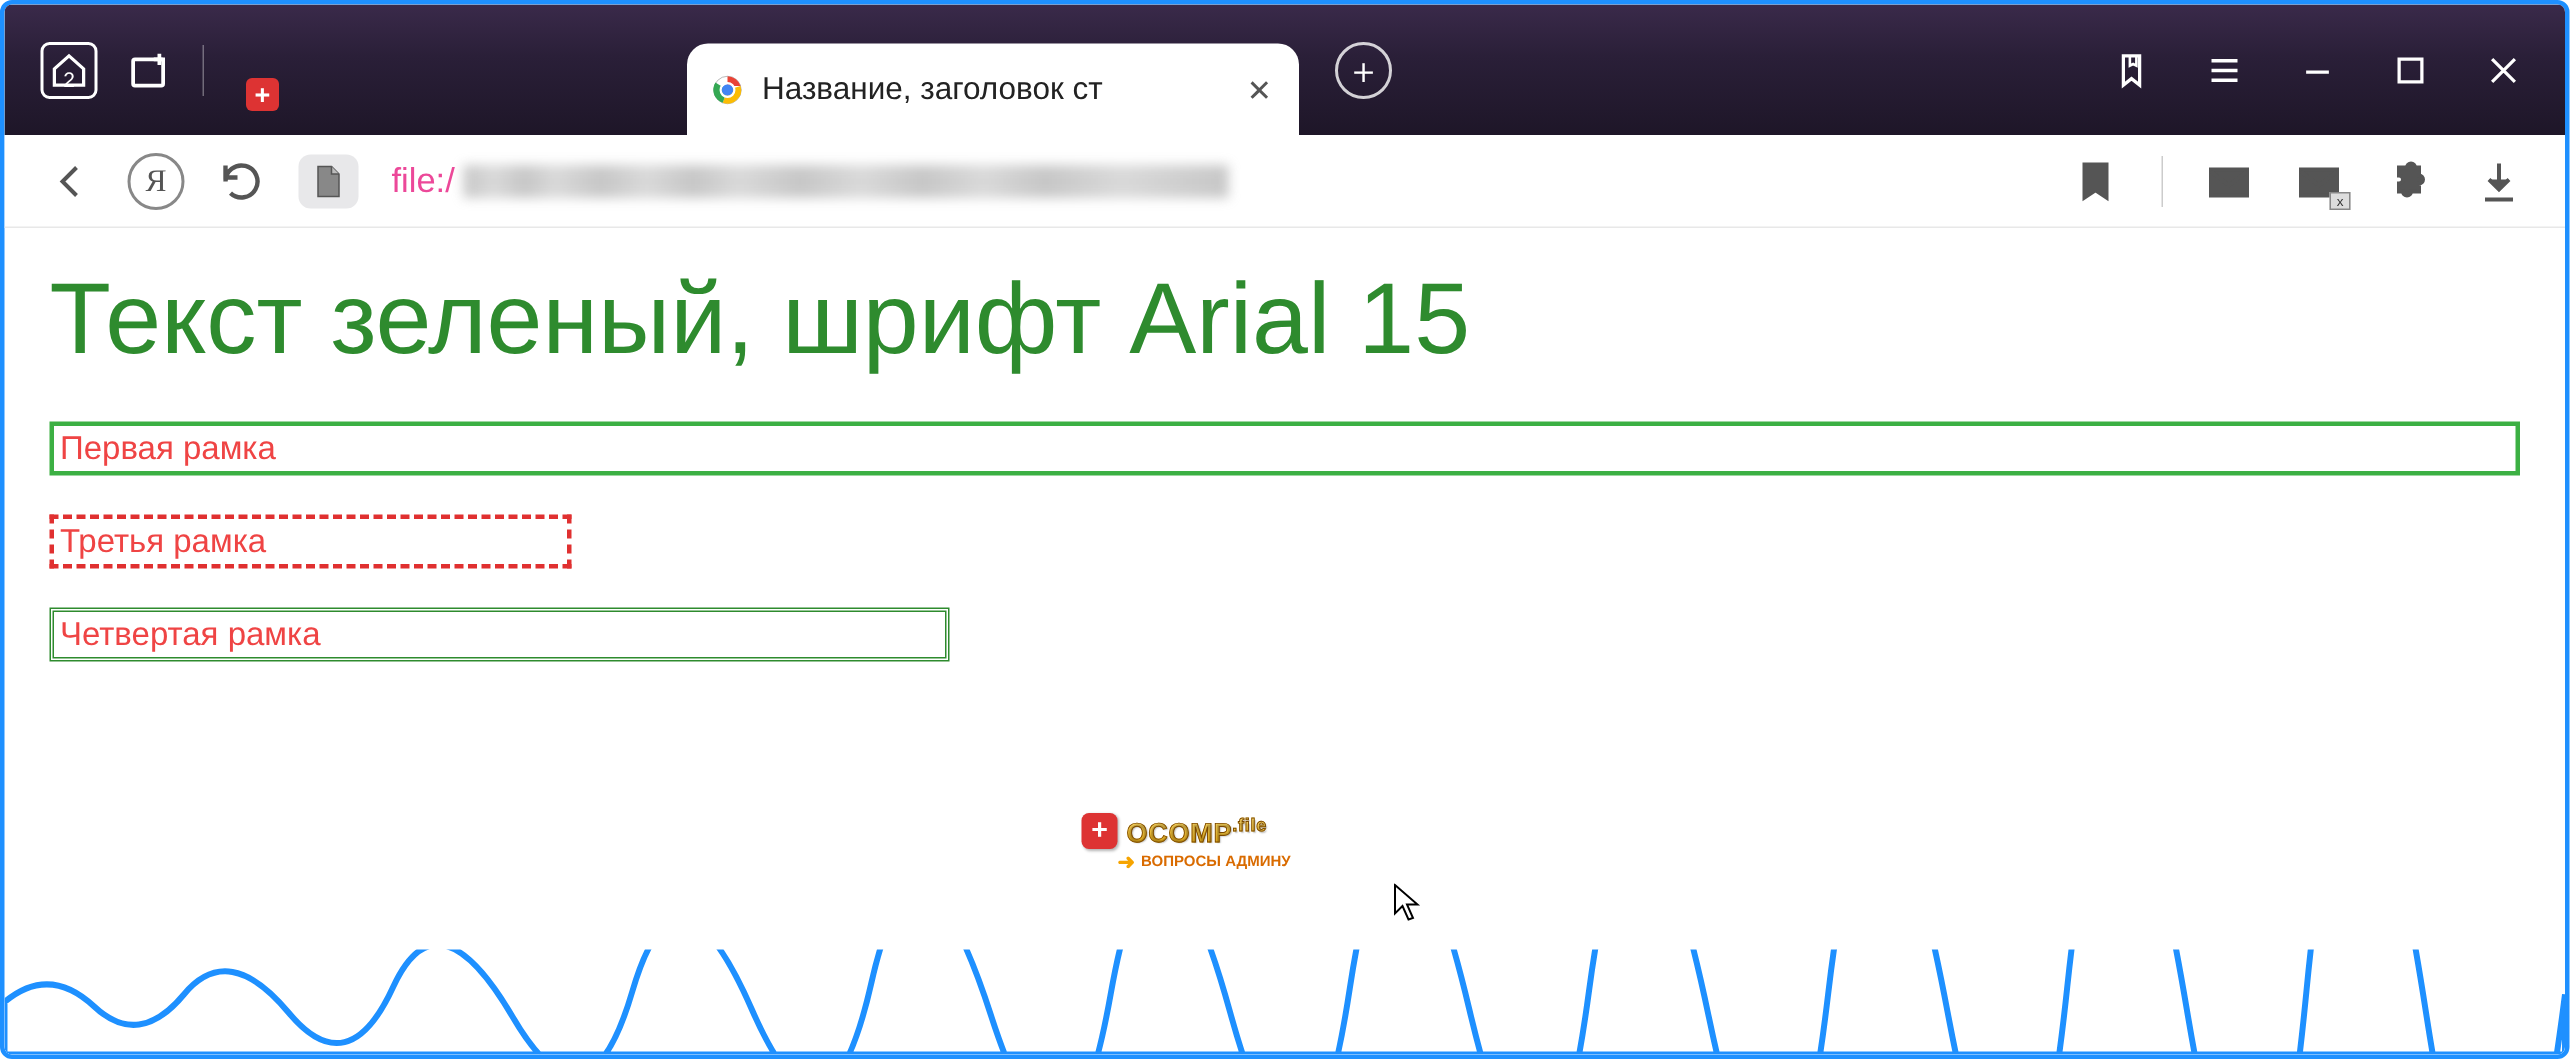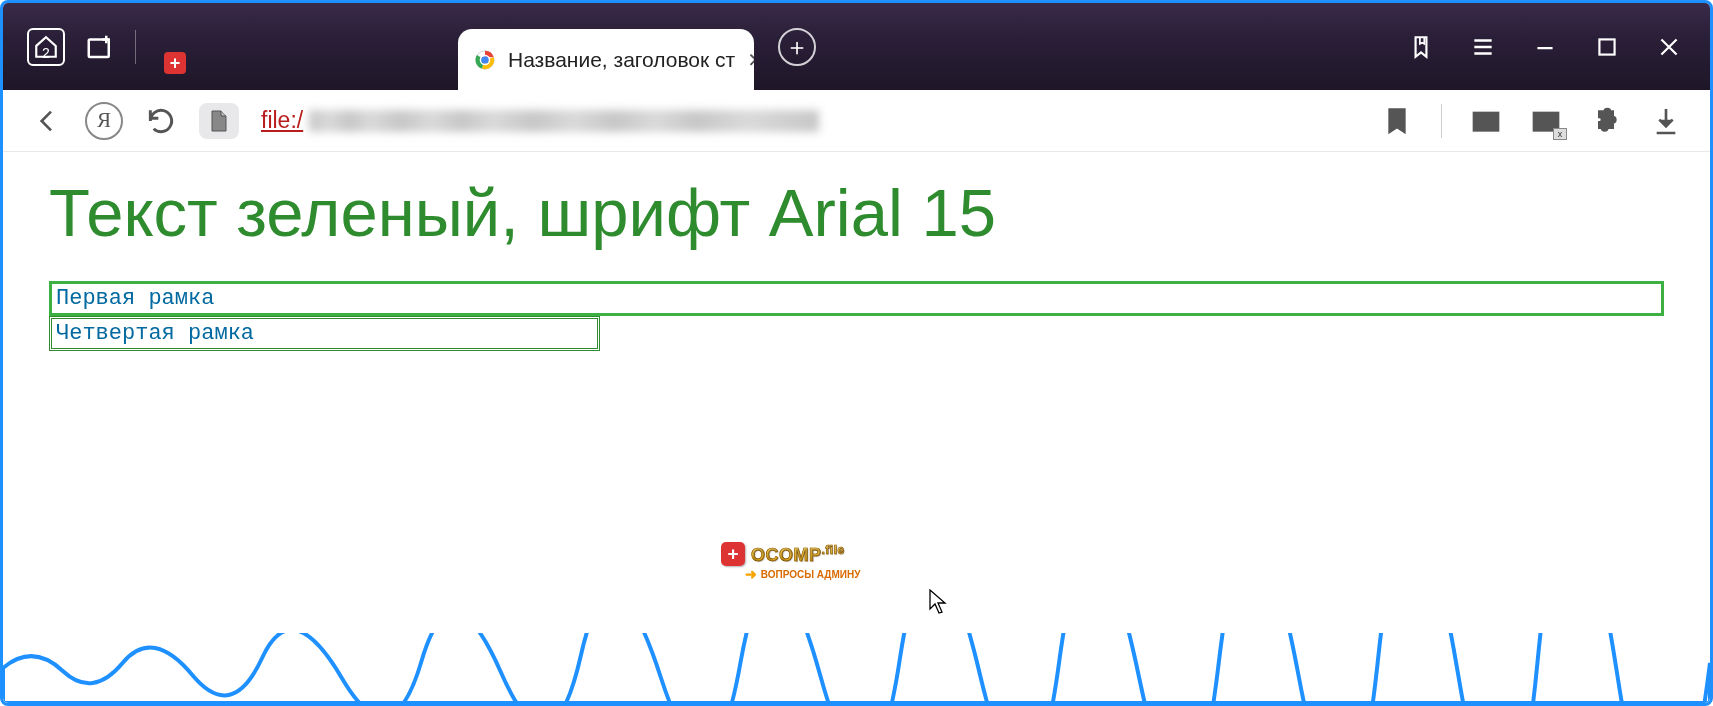--- a/index.html
+++ b/index.html
@@ -83,21 +83,21 @@
   width: 310px;
   overflow: hidden;
   white-space: nowrap;
   mask-image: linear-gradient(to right, #000 85%, transparent 100%);
   -webkit-mask-image: linear-gradient(to right, #000 85%, transparent 100%);
 }
 .tab.active {
   background: #fff;
   color: #222;
   margin-left: 0;
-  width: 296px;
+  width: 408px;
   height: 62px;
   align-self: flex-end;
   margin-bottom: -1px;
   position: relative;
   overflow: hidden;
   white-space: nowrap;
 }
 .tab.active::before, .tab.active::after {
   content: '';
   position: absolute;
@@ -195,25 +195,24 @@
   background: #e8e8ea;
   border-radius: 8px;
   padding: 6px 10px;
   display: flex;
   align-items: center;
   justify-content: center;
 }
 .file-chip svg { width: 20px; height: 24px; }
 .url-text {
   font-size: 23px;
-  color: #b91c1c;
+  color: #ec4899;
   display: flex;
   align-items: center;
   gap: 6px;
-  text-decoration: underline;
 }
 .url-blur {
   display: inline-block;
   width: 510px;
   height: 22px;
   background: linear-gradient(90deg, #999 0%, #bbb 4%, #999 8%, #bbb 12%, #999 18%, #bbb 24%, #999 30%, #bbb 36%, #999 44%, #bbb 52%, #999 60%, #bbb 68%, #999 76%, #bbb 86%, #999 100%);
   filter: blur(4px);
   opacity: 0.55;
 }
 .addr-right {
@@ -241,50 +240,51 @@
   justify-content: center;
 }
 .vbar {
   width: 1px;
   height: 34px;
   background: #ccc;
 }
 
 
 .page {
-  padding: 22px 46px;
+  padding: 22px 30px;
 }
 .heading {
   font-family: Arial, sans-serif;
   font-size: 67px;
   color: #2e8b2e;
   font-weight: normal;
   margin-bottom: 30px;
 }
 .box {
-  font-family: Liberation Mono, monospace;
+  font-family: Liberation Sans, sans-serif;
   font-size: 22px;
-  color: #0369a1;
+  color: #ef4444;
   padding: 2px 4px;
+  margin-bottom: 26px;
 }
 .box1 {
   border: 3px solid #3cb043;
   width: 100%;
 }
 .box2 {
   border: 3px dotted #2e8b2e;
   width: 760px;
 }
 .box3 {
   border: 3px dashed #e03030;
   width: 348px;
 }
 .box4 {
   border: 3px double #2e8b2e;
-  width: 551px;
+  width: 600px;
 }
 
 
 .watermark {
   position: absolute;
   left: 718px;
   top: 539px;
   display: flex;
   flex-direction: column;
   align-items: flex-start;
@@ -476,20 +476,21 @@
       <svg viewBox="0 0 24 24" fill="none" stroke="#555" stroke-width="2">
           <path d="M12 3v13M7 11l5 5 5-5M5 21h14"></path>
         </svg>
     </div>
   </div>
 </div>
 
 <div class="page">
   <h1 class="heading">Текст зеленый, шрифт Arial 15</h1>
   <div class="box box1">Первая рамка</div>
+  <div class="box box3">Третья рамка</div>
   <div class="box box4">Четвертая рамка</div>
 </div>
 
 <div class="watermark">
   <div class="wm-row">
     <div class="wm-plus">+</div>
     <div class="wm-text">
       <span>OCOMP</span><span class="info">.file</span>
     </div>
   </div>

